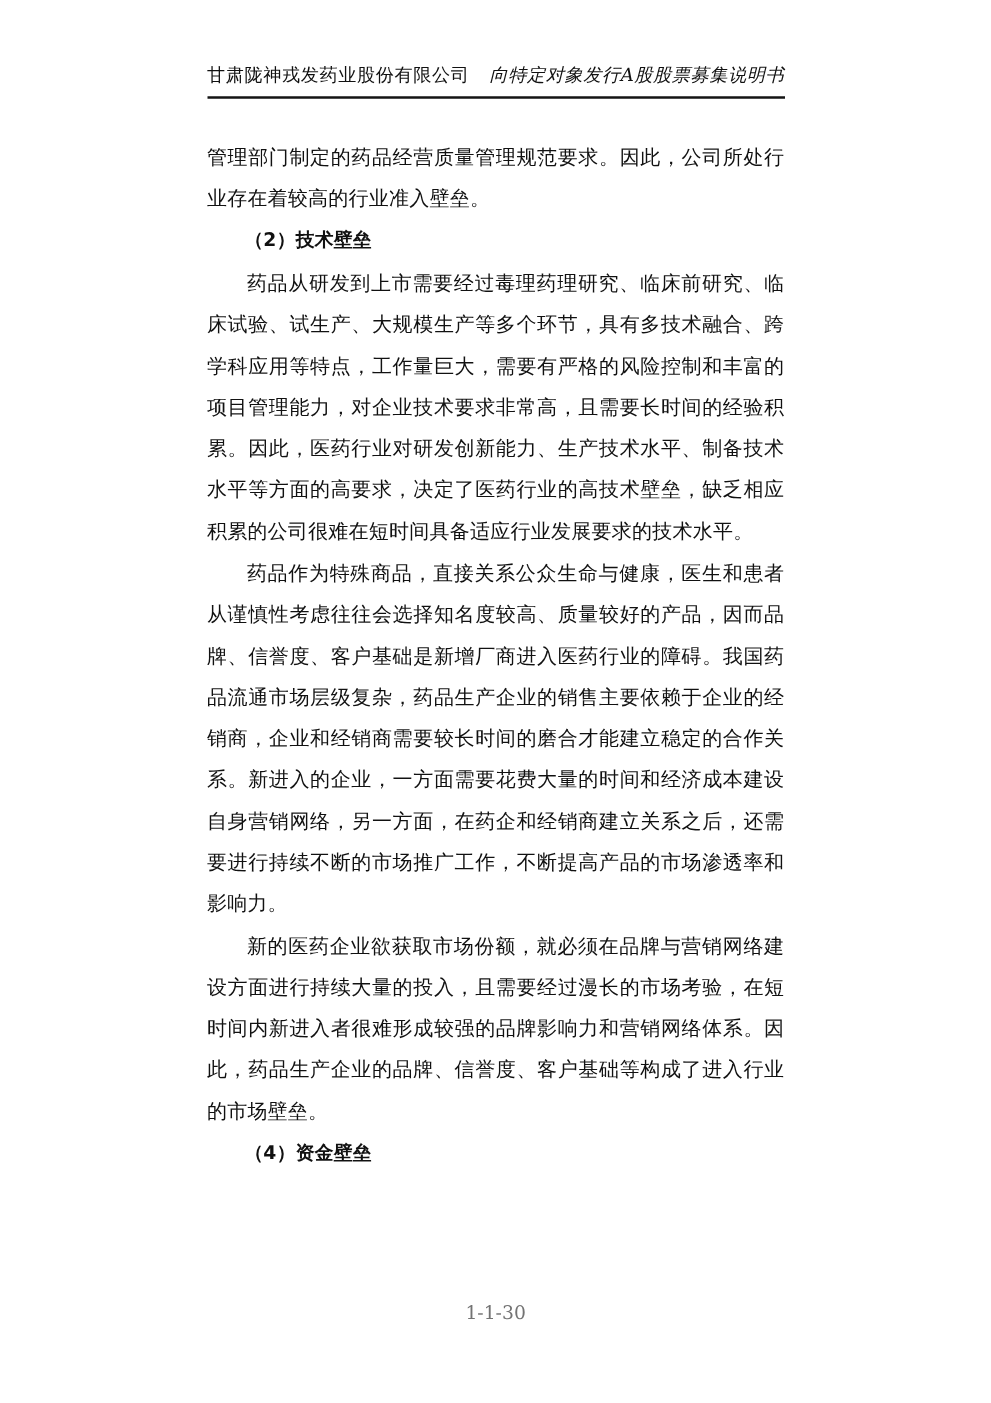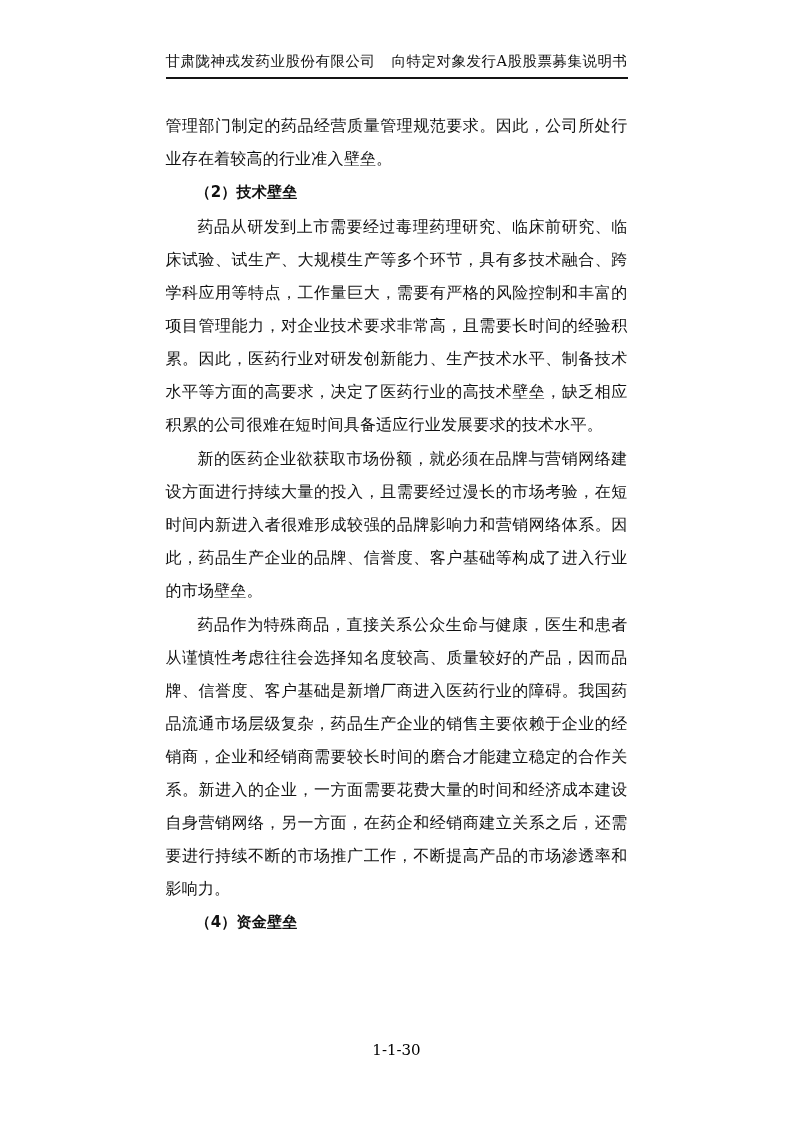--- a/index.html
+++ b/index.html
@@ -23,21 +23,21 @@
     display: flex;
     justify-content: space-between;
     align-items: baseline;
     font-size: 14.5px;
     line-height: 22px;
     padding-bottom: 5px;
     border-bottom: 2px solid #141414;
     white-space: nowrap;
   }
   .header .h-left { letter-spacing: 0.5px; }
-  .header .h-right { letter-spacing: 0.5px; }
+  .header .h-right { letter-spacing: 0.5px; font-style: italic; }
   .doc-body {
     margin-top: 30px;
     font-size: 16px;
     line-height: 33px;
     text-align: justify;
     letter-spacing: 0.2px;
   }
   .para {
     margin: 1px 0;
     text-indent: 2em;
@@ -54,44 +54,44 @@
     line-height: 33px;
   }
   .footer {
     position: absolute;
     left: 0;
     right: 0;
     bottom: 64px;
     text-align: center;
     font-size: 15px;
     line-height: 16px;
-    color: #000000;
+    color: #737373;
   }
 </style>
 </head>
 <body>
 
 <div class="page">
 
   <div class="header">
     <span class="h-left">甘肃陇神戎发药业股份有限公司</span>
     <span class="h-right">向特定对象发行A股股票募集说明书</span>
   </div>
 
   <div class="doc-body">
     <p class="para continuation">管理部门制定的药品经营质量管理规范要求。因此，公司所处行业存在着较高的行业准入壁垒。</p>
 
     <h3 class="heading">（2）技术壁垒</h3>
 
     <p class="para">药品从研发到上市需要经过毒理药理研究、临床前研究、临床试验、试生产、大规模生产等多个环节，具有多技术融合、跨学科应用等特点，工作量巨大，需要有严格的风险控制和丰富的项目管理能力，对企业技术要求非常高，且需要长时间的经验积累。因此，医药行业对研发创新能力、生产技术水平、制备技术水平等方面的高要求，决定了医药行业的高技术壁垒，缺乏相应积累的公司很难在短时间具备适应行业发展要求的技术水平。</p>
 
 
+    <p class="para">药品作为特殊商品，直接关系公众生命与健康，医生和患者从谨慎性考虑往往会选择知名度较高、质量较好的产品，因而品牌、信誉度、客户基础是新增厂商进入医药行业的障碍。我国药品流通市场层级复杂，药品生产企业的销售主要依赖于企业的经销商，企业和经销商需要较长时间的磨合才能建立稳定的合作关系。新进入的企业，一方面需要花费大量的时间和经济成本建设自身营销网络，另一方面，在药企和经销商建立关系之后，还需要进行持续不断的市场推广工作，不断提高产品的市场渗透率和影响力。</p>
+
     <p class="para">新的医药企业欲获取市场份额，就必须在品牌与营销网络建设方面进行持续大量的投入，且需要经过漫长的市场考验，在短时间内新进入者很难形成较强的品牌影响力和营销网络体系。因此，药品生产企业的品牌、信誉度、客户基础等构成了进入行业的市场壁垒。</p>
-
-    <p class="para">药品作为特殊商品，直接关系公众生命与健康，医生和患者从谨慎性考虑往往会选择知名度较高、质量较好的产品，因而品牌、信誉度、客户基础是新增厂商进入医药行业的障碍。我国药品流通市场层级复杂，药品生产企业的销售主要依赖于企业的经销商，企业和经销商需要较长时间的磨合才能建立稳定的合作关系。新进入的企业，一方面需要花费大量的时间和经济成本建设自身营销网络，另一方面，在药企和经销商建立关系之后，还需要进行持续不断的市场推广工作，不断提高产品的市场渗透率和影响力。</p>
 
     <h3 class="heading">（4）资金壁垒</h3>
 
   </div>
 
   <div class="footer">
     <span>1-1-30</span>
   </div>
 
 </div>

